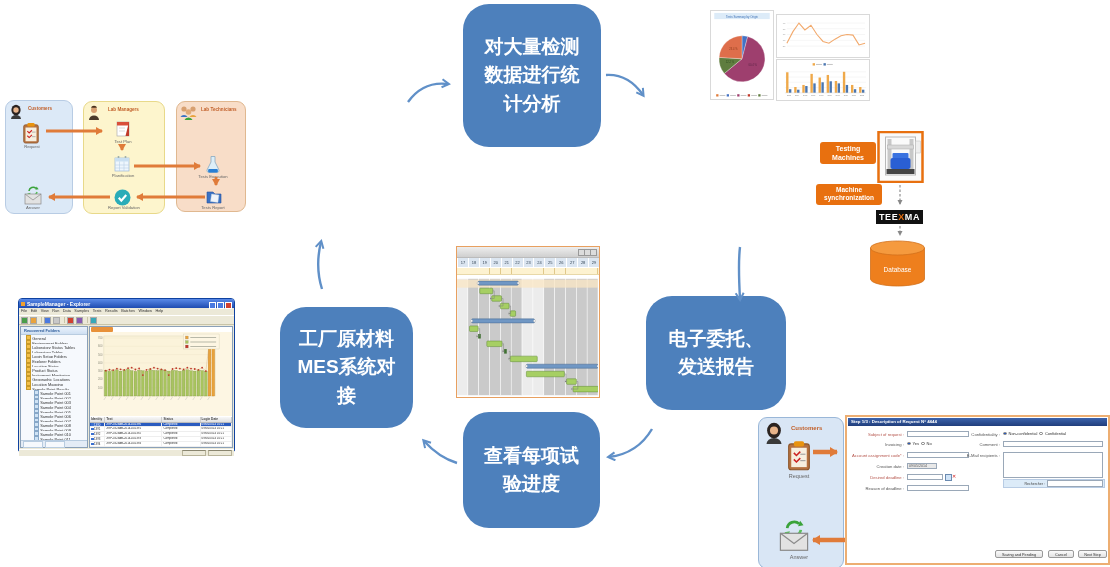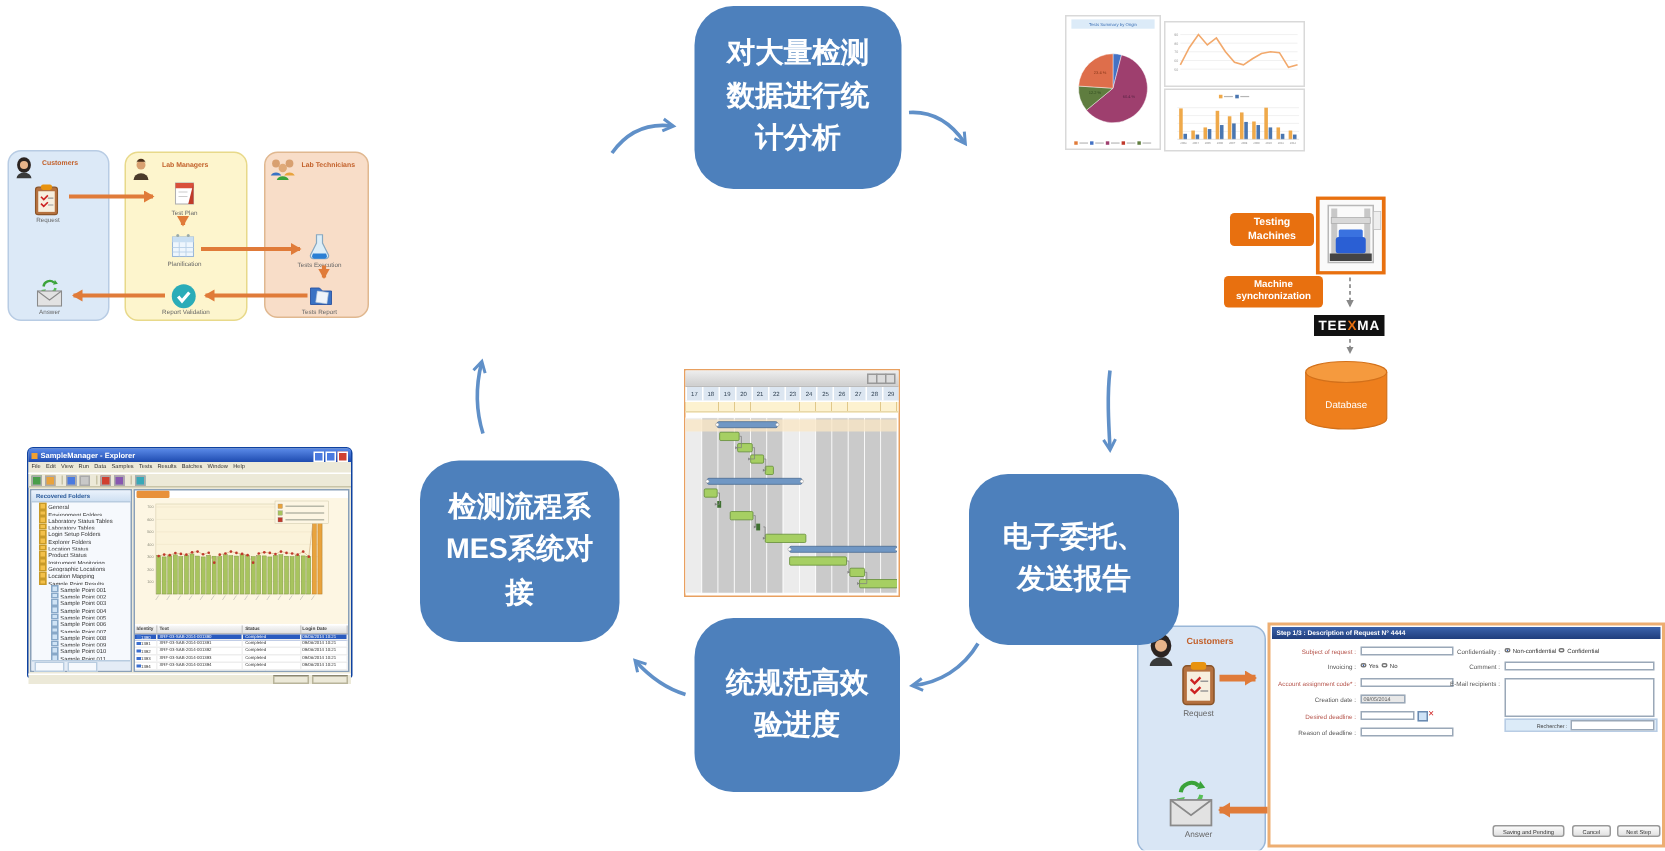--- a/index.html
+++ b/index.html
@@ -203,35 +203,35 @@
     <span class="wf-label" style="left:8px;top:72px;width:56px;">Tests Execution</span>
     <span class="wf-ico" style="left:28px;top:87px;width:18px;height:16px;">
       <svg viewBox="0 0 18 16" width="18" height="16">
           <path d="M2,3 h6 l2,2 h6 v9 h-14 z" fill="#3a72c4" stroke="#2a52a0" stroke-width="0.6"></path>
           <rect x="6" y="5.5" width="7.5" height="7.5" fill="#f0f4fa" transform="rotate(8 9.7 9.2)" stroke="#b8c8d8" stroke-width="0.4"></rect>
         </svg>
     </span>
     <span class="wf-label" style="left:10px;top:103px;width:52px;">Tests Report</span>
   </div>
 
-  <div class="cycle-box" style="left:463px;top:4px;width:138px;height:122px;">
+  <div class="cycle-box" style="left:463px;top:4px;width:138px;height:143px;">
     <span class="cbx">对大量检测
 数据进行统
 计分析</span>
     </div>
-  <div class="cycle-box" style="left:646px;top:316px;width:140px;height:114px;">
+  <div class="cycle-box" style="left:646px;top:296px;width:140px;height:114px;">
     <span class="cbx">电子委托、
 发送报告</span>
     </div>
   <div class="cycle-box" style="left:463px;top:412px;width:137px;height:116px;">
-    <span class="cbx">统规范高效
+    <span class="cbx">查看每项试
 验进度</span>
     </div>
   <div class="cycle-box" style="left:280px;top:307px;width:133px;height:121px;">
-    <span class="cbx">检测流程系
+    <span class="cbx">工厂原材料
 MES系统对
 接</span>
     </div>
 
   <svg id="pie-svg" class="chart-card" viewBox="0 0 62 92" style="left:710px;top:10px;width:62px;height:88px;">
     <rect x="2" y="2" width="58" height="6.5" fill="#dcebf8"></rect>
     <text x="31" y="6.8" font-size="3" fill="#3a6fb5" text-anchor="middle">Tests Summary by Origin</text>
   <path d="M31,50L31.00,26.00A24,24 0 0 1 36.97,26.75Z" fill="#4472c4" stroke="#fff" stroke-width="0.3"></path>
       <path d="M31,50L36.97,26.75A24,24 0 1 1 12.51,65.30Z" fill="#9e3f6e" stroke="#fff" stroke-width="0.3"></path>
       <text x="42.1" y="57.1" font-size="2.8" fill="#5c2546" text-anchor="middle">60.4 %</text>

